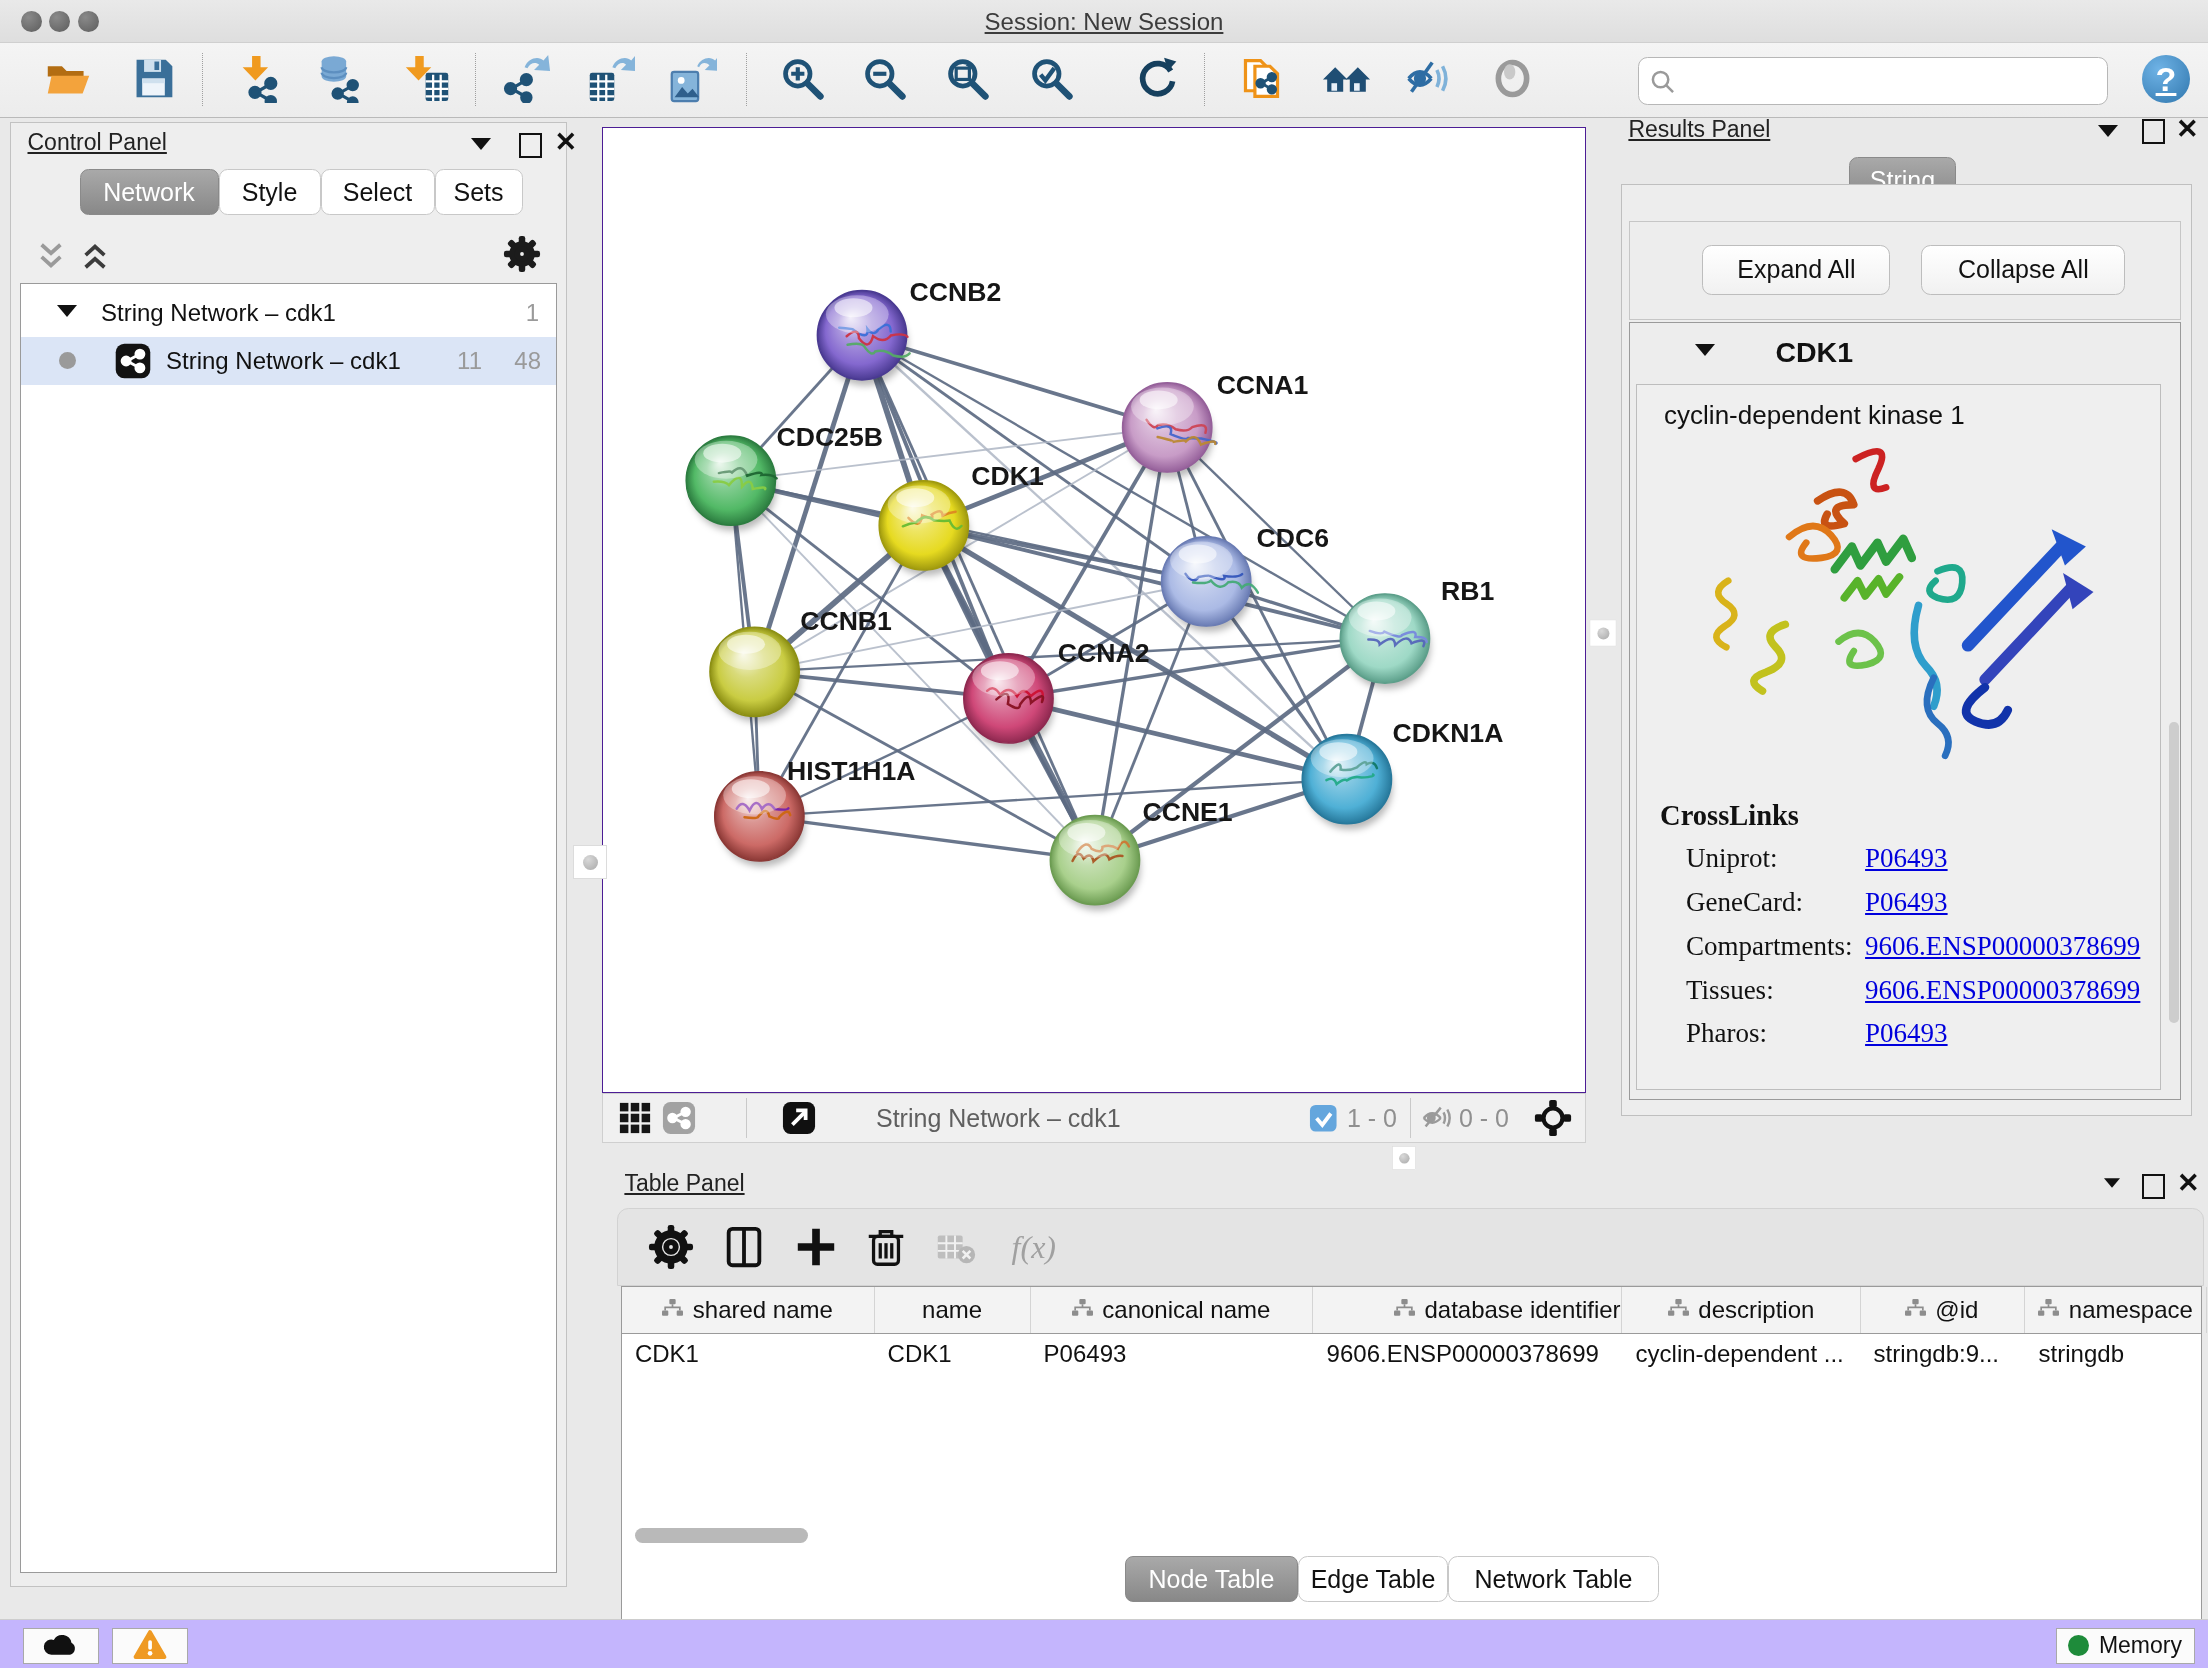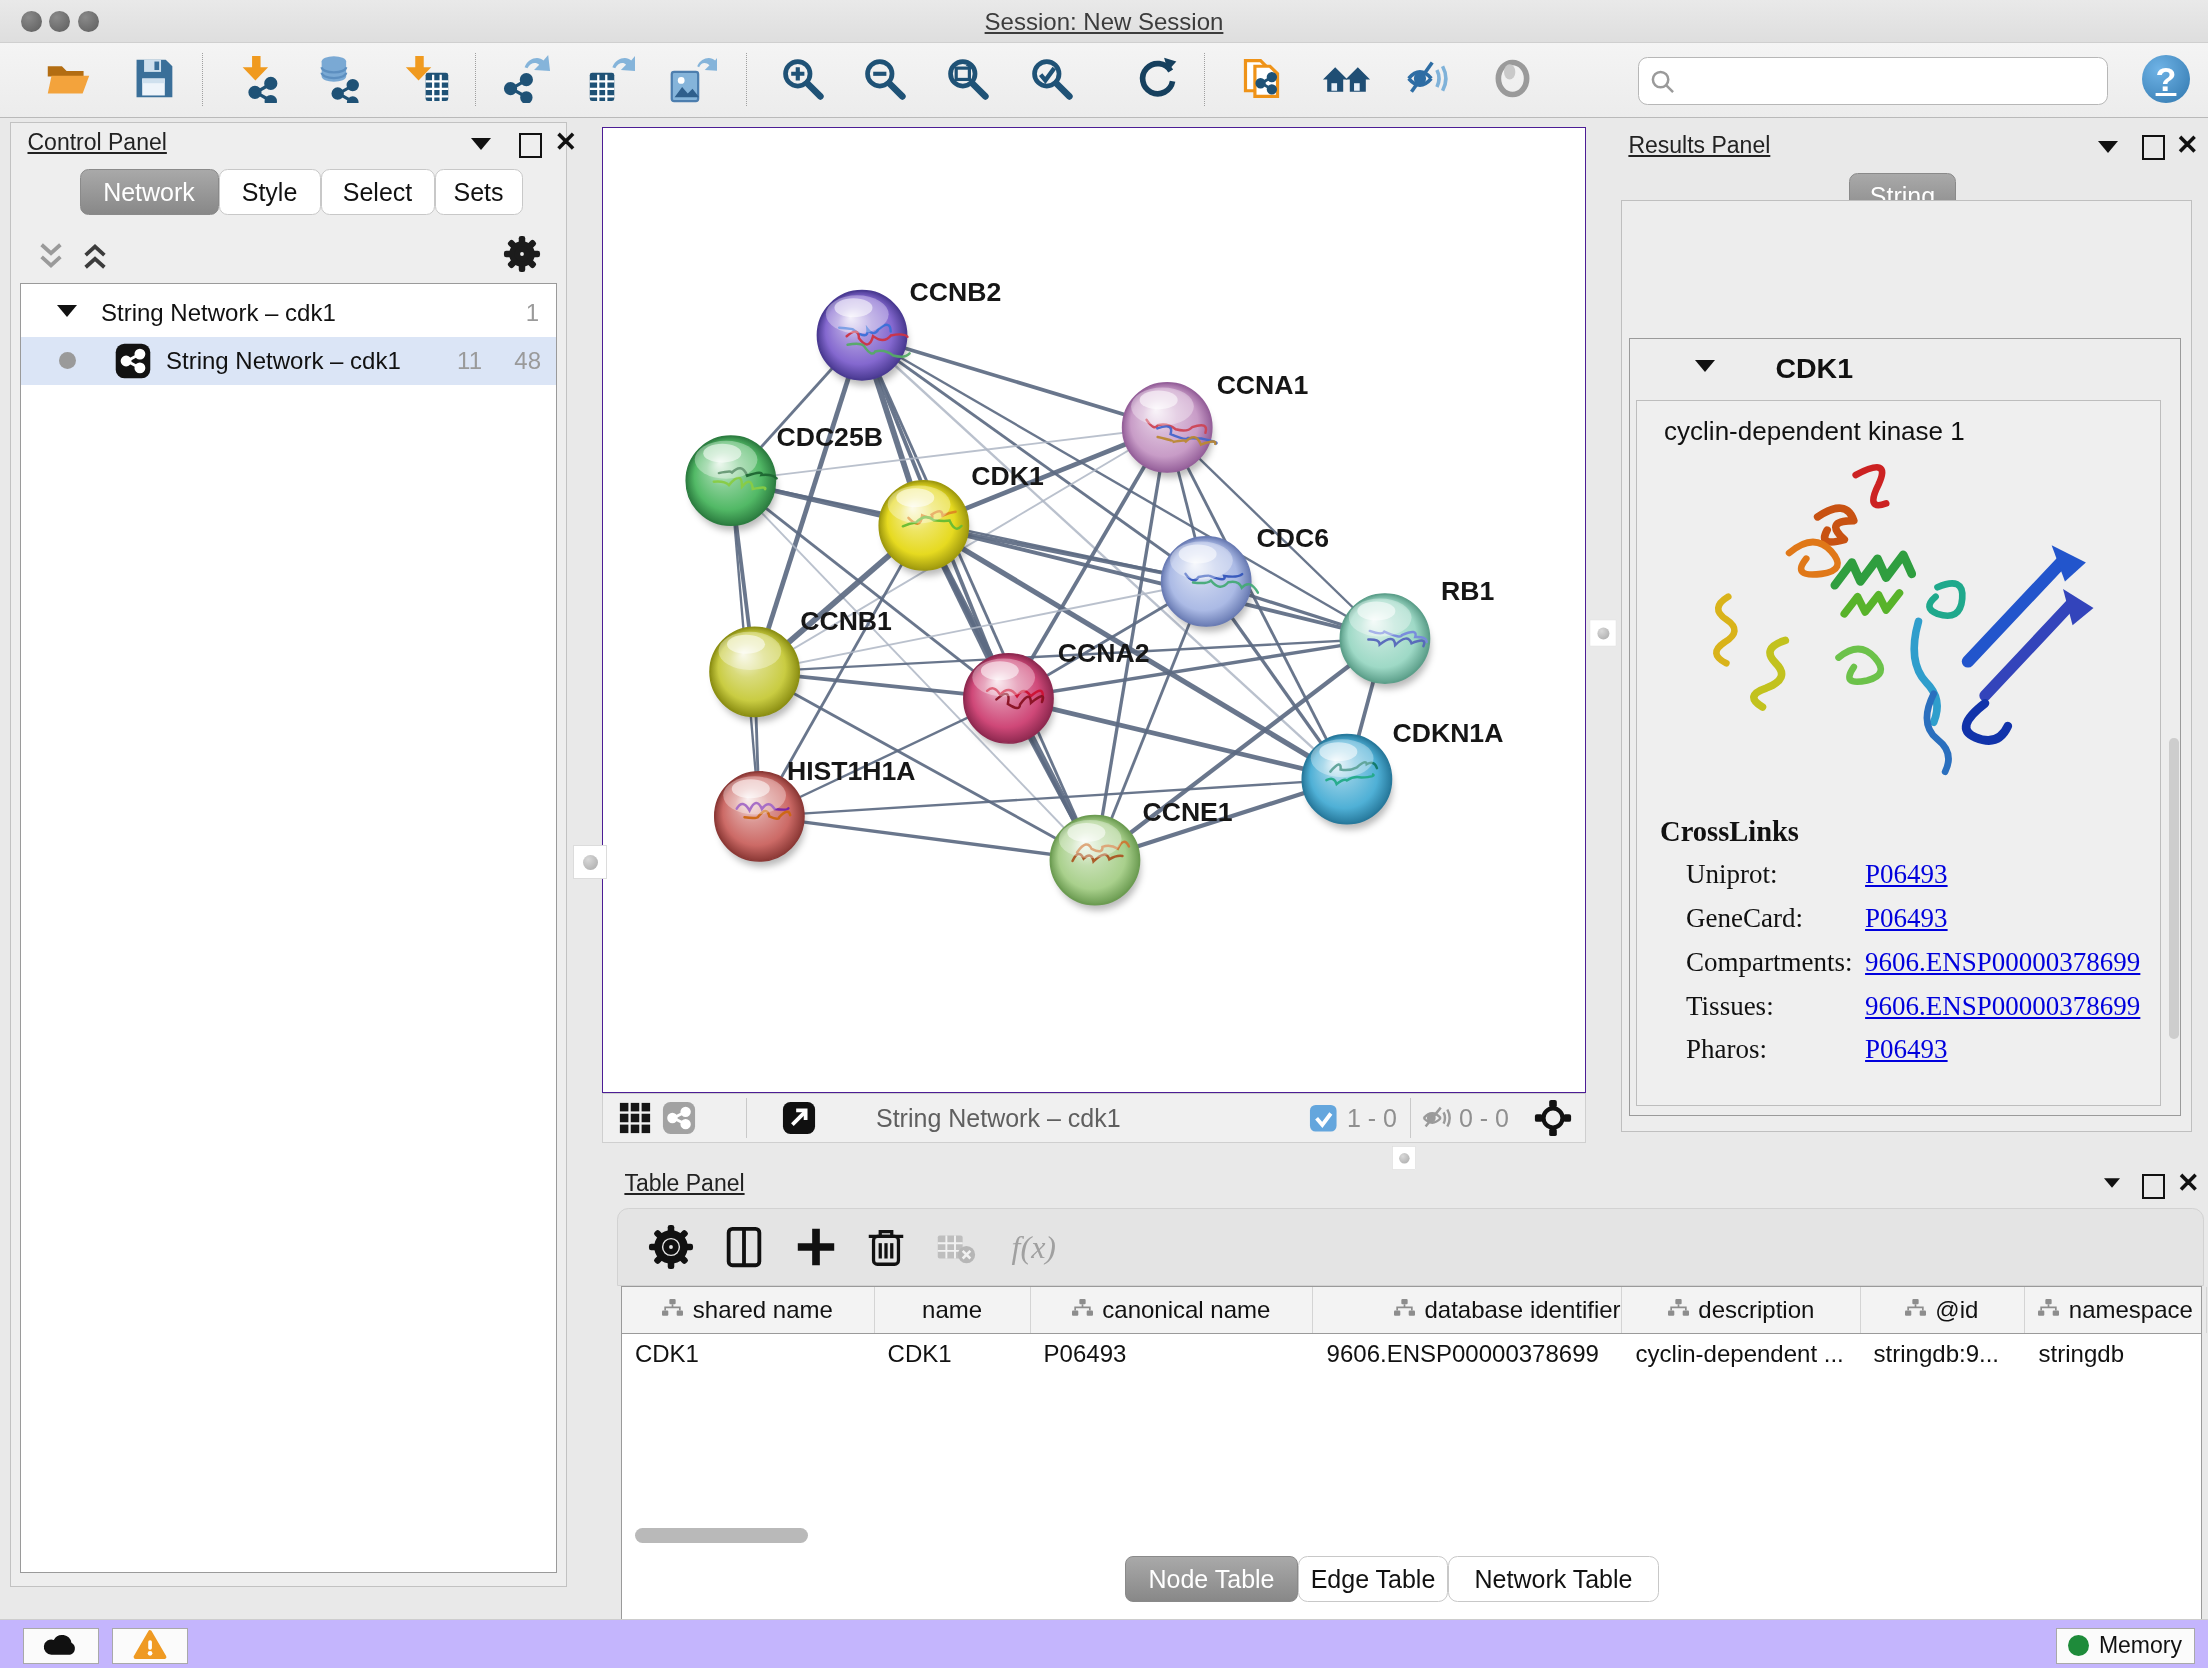--- a/index.html
+++ b/index.html
@@ -34,21 +34,21 @@
   .tree-row{position:absolute;left:0;width:100%;height:44px;font-size:24px;color:#111;}
   .tree-count{position:absolute;color:#9a9a9a;font-size:24px;top:7.6px;}
   
   #network-area{left:602px;top:124px;width:983px;height:1018px;}
   #net-canvas{position:absolute;left:0;top:2.9px;width:982px;height:964px;background:#fff;border:1px solid #4c1d95;}
   #net-toolbar{position:absolute;left:0;top:969px;width:982px;height:48px;background:#f0f0f0;border:1px solid #cfcfcf;}
   .nt-ico{position:absolute;top:6.7px;width:34px;height:34px;}
   .nt-sep{position:absolute;top:3.8px;height:40px;border-left:1px solid #c9c9c9;}
   .nt-txt{position:absolute;top:9.5px;font-size:25px;color:#8f8f8f;}
   
-  #results-panel{left:1617px;top:124px;width:582px;height:1016px;}
+  #results-panel{left:1617px;top:108px;width:582px;height:1016px;}
   #rp-outer{position:absolute;left:3.8px;top:76px;width:569px;height:930px;background:#ededed;border:1px solid #bfbfbf;}
   #rp-buttons{position:absolute;left:7.6px;top:36px;width:550px;height:97px;border:1px solid #c6c6c6;}
   .rp-btn{position:absolute;top:23px;height:48px;background:linear-gradient(#fff,#f1f1f1);border:1px solid #bdbdbd;border-radius:9.5px;font-size:25px;text-align:center;line-height:46px;color:#111;}
   #rp-section{position:absolute;left:7.6px;top:137px;width:550px;height:776px;border:1px solid #9a9a9a;background:#ededed;}
   #rp-gene-row{position:absolute;left:0;top:0;width:100%;height:59px;}
   #rp-content{position:absolute;left:5.7px;top:61px;width:523px;height:704px;background:#efefef;border:1px solid #bdbdbd;overflow:hidden;}
   #rp-desc{position:absolute;left:27px;top:15px;font-size:26px;color:#111;}
   #crosslinks-title{position:absolute;left:23px;top:415px;font-family:"Liberation Serif",serif;font-weight:bold;font-size:28.5px;color:#111;}
   .cl-row{position:absolute;left:49px;font-family:"Liberation Serif",serif;font-size:27px;color:#111;}
   .cl-val{position:absolute;left:179px;top:0;color:#0000dd;text-decoration:underline;white-space:nowrap;}
@@ -575,20 +575,24 @@
   </div>
 </div>
 
 <div id="results-panel" class="abs">
   <div class="panel-title abs" style="left:11.4px;top:7.6px">Results Panel</div>
   <span class="ph-ico" style="left:481px;top:15px"><span class="tri-down"></span></span>
   <span class="ph-ico" style="left:525px;top:11.4px"><span class="float-ico"></span></span>
   <span class="ph-ico x-ico" style="left:559px;top:9.5px">✕</span>
   <div class="tab sel" style="left:232px;top:49px;width:107px;border-radius:8.6px;position:absolute">String</div>
   <div id="rp-outer">
+    <div id="rp-buttons">
+      <div class="rp-btn" style="left:72px;width:186px">Expand All</div>
+      <div class="rp-btn" style="left:291px;width:202px">Collapse All</div>
+    </div>
     <div id="rp-section">
       <div id="rp-gene-row">
         <span class="tri-down" style="position:absolute;left:65px;top:21px"></span>
         <span style="position:absolute;left:145px;top:13.3px;font-size:28.5px;font-weight:bold;color:#111">CDK1</span>
       </div>
       <div id="rp-content">
         <div id="rp-desc">cyclin-dependent kinase 1</div>
         <svg id="protein-svg" style="position:absolute;left:57px;top:53px" width="409" height="352" viewBox="0 0 430 370">
           <g fill="none" stroke-linecap="round" stroke-linejoin="round">
             <path d="M170 22q38-20 24 10q-14 28 8 20" stroke="#cc2222" stroke-width="7"></path>

